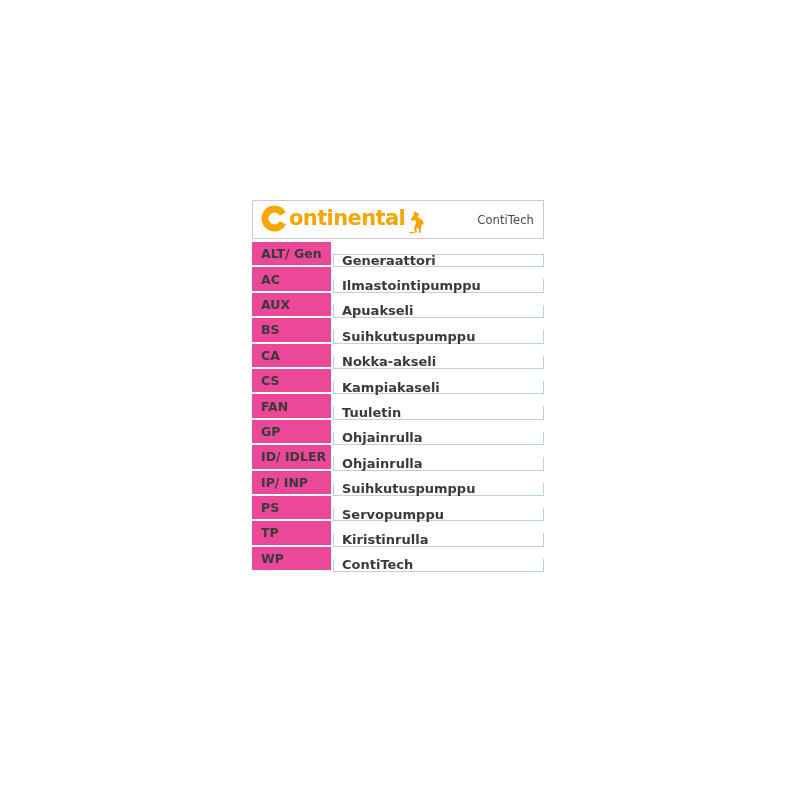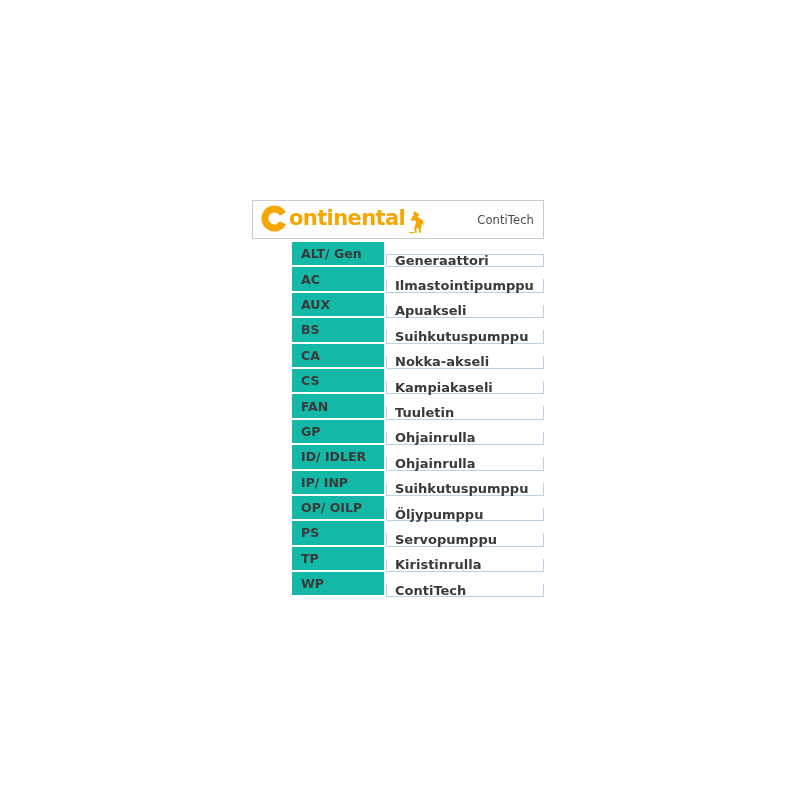--- a/index.html
+++ b/index.html
@@ -55,32 +55,31 @@
     letter-spacing: 0.1px;
   }
   .table {
     margin-top: 3px;
   }
   .row {
     display: flex;
     height: 25.4px;
   }
   .abbr {
-    width: 92px;
+    width: 79px;
     box-sizing: border-box;
-    background: #14b8a6;
+    background: #ec4899;
     border-bottom: 2px solid #ffffff;
     display: flex;
     align-items: center;
     padding-left: 9px;
     font-weight: bold;
     font-size: 12.5px;
     color: #3a3a3a;
     white-space: nowrap;
-    margin-left: 40px;
   }
   .desc {
     flex: 1;
     box-sizing: border-box;
     background: #ffffff;
     border: 1px solid #bcd0e6;
     border-top: none;
     margin-left: 2px;
     display: flex;
     align-items: center;
@@ -153,24 +152,20 @@
       </div>
       <div class="row">
         <div class="abbr">ID/ IDLER</div>
         <div class="desc">Ohjainrulla</div>
       </div>
       <div class="row">
         <div class="abbr">IP/ INP</div>
         <div class="desc">Suihkutuspumppu</div>
       </div>
       <div class="row">
-        <div class="abbr">OP/ OILP</div>
-        <div class="desc">Öljypumppu</div>
-      </div>
-      <div class="row">
         <div class="abbr">PS</div>
         <div class="desc">Servopumppu</div>
       </div>
       <div class="row">
         <div class="abbr">TP</div>
         <div class="desc">Kiristinrulla</div>
       </div>
       <div class="row">
         <div class="abbr">WP</div>
         <div class="desc">ContiTech</div>

